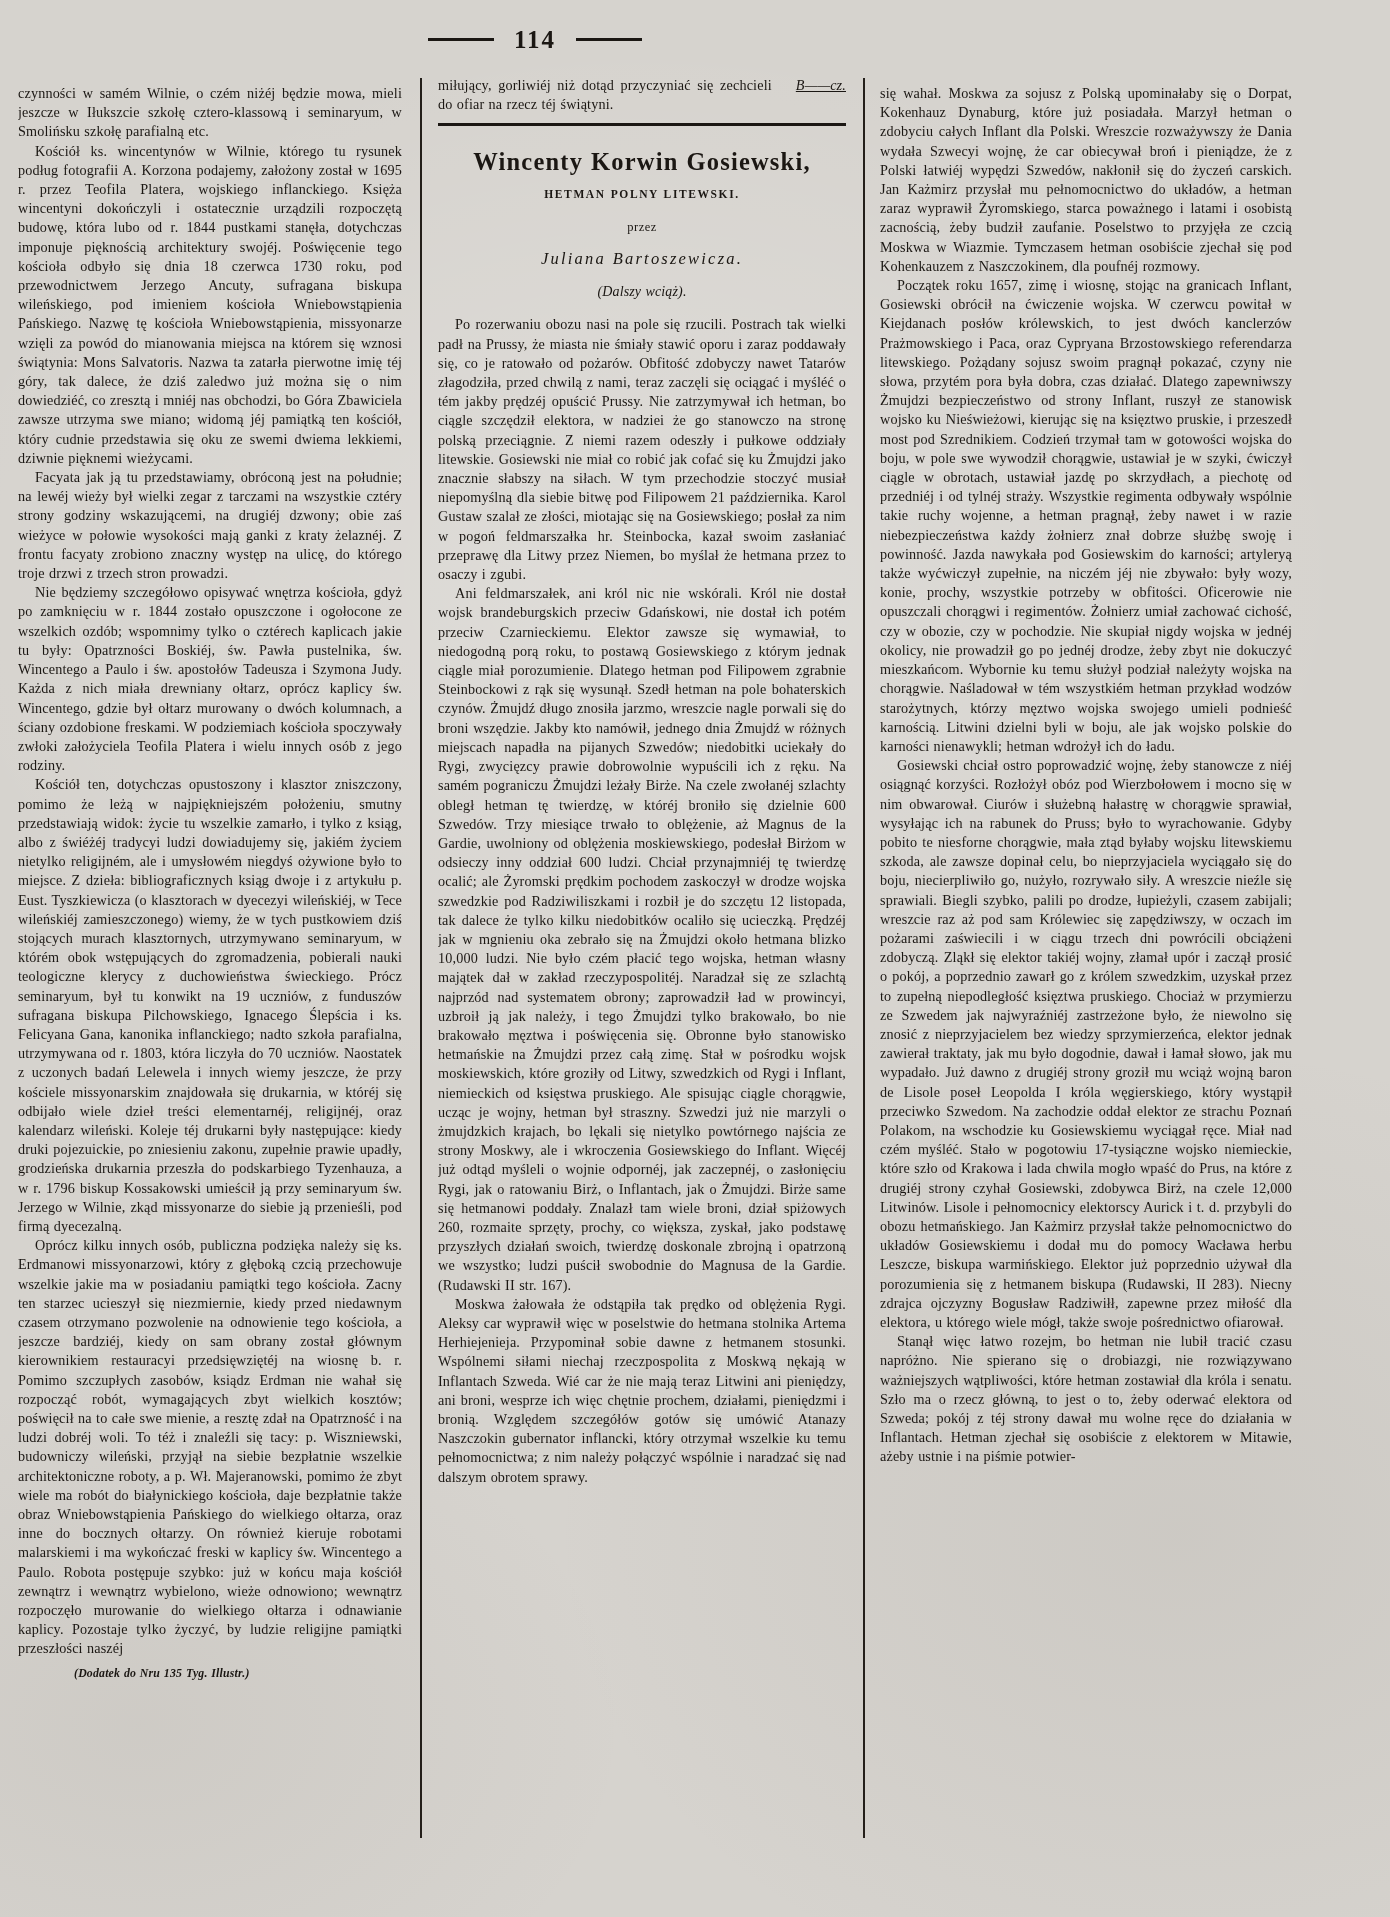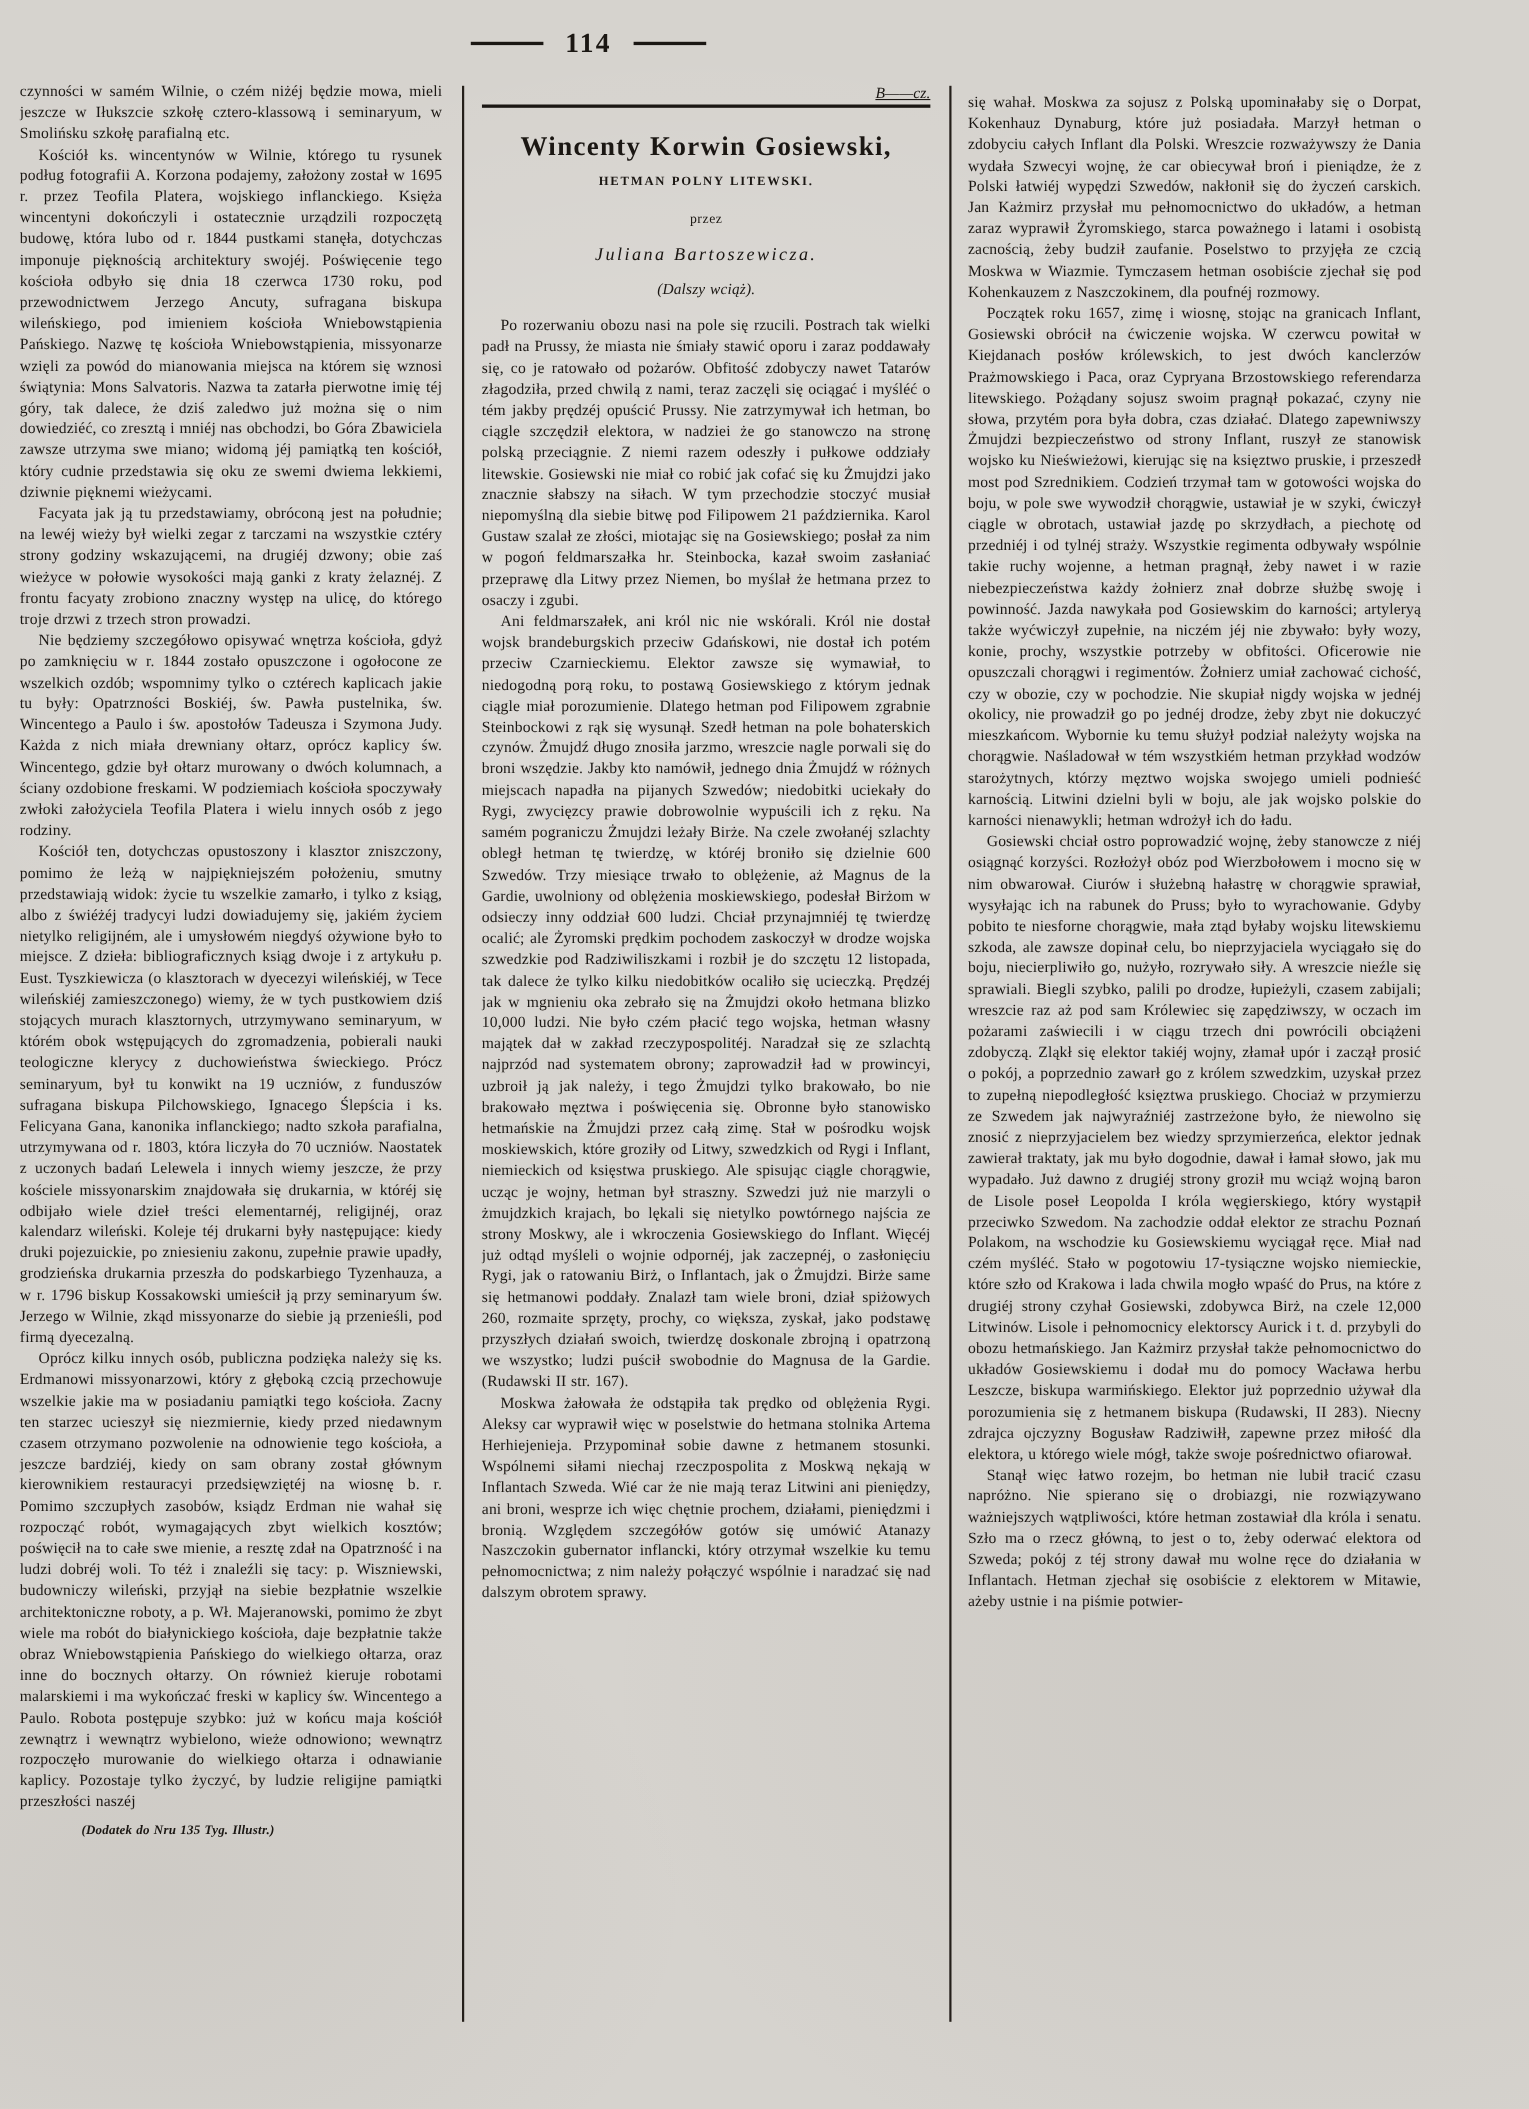--- a/index.html
+++ b/index.html
@@ -19,21 +19,21 @@
   }
   .dash{width:66px;height:0;border-top:3px solid #1b1713;}
   .page-num{
     font-size:25px;font-weight:bold;letter-spacing:2px;line-height:1;
   }
   .col{
     position:absolute;
     font-size:14.2px;line-height:19.2px;text-align:justify;
     letter-spacing:.15px;word-spacing:.6px;overflow:hidden;
   }
-  .col-left{left:18px;top:74px;width:384px;height:1736px;}
+  .col-left{left:18px;top:84px;width:384px;height:1736px;}
   .col-mid{left:438px;top:76px;width:408px;height:1768px;}
   .col-right{left:880px;top:84px;width:412px;height:1760px;}
   .vdiv{position:absolute;width:2px;background:#241f1a;top:78px;height:1760px;}
   .vdiv-1{left:420px;}
   .vdiv-2{left:863px;}
   .para{margin:0;text-indent:17px;}
   .para.flush{text-indent:0;}
   .sig{float:right;font-style:italic;padding-left:24px;text-decoration:underline;}
   .section-rule{height:3px;background:#1b1713;border:0;margin:9px 0 0 0;width:100%;}
   .title-block{text-align:center;margin:26px 0 14px 0;}
@@ -68,20 +68,21 @@
       <p class="para">Nie będziemy szczegółowo opisywać wnętrza kościoła, gdyż po zamknięciu w r. 1844 zostało opuszczone i ogołocone ze wszelkich ozdób; wspomnimy tylko o cztérech kaplicach jakie tu były: Opatrzności Boskiéj, św. Pawła pustelnika, św. Wincentego a Paulo i św. apostołów Tadeusza i Szymona Judy. Każda z nich miała drewniany ołtarz, oprócz kaplicy św. Wincentego, gdzie był ołtarz murowany o dwóch kolumnach, a ściany ozdobione freskami. W podziemiach kościoła spoczywały zwłoki założyciela Teofila Platera i wielu innych osób z jego rodziny.</p>
       <p class="para">Kościół ten, dotychczas opustoszony i klasztor zniszczony, pomimo że leżą w najpiękniejszém położeniu, smutny przedstawiają widok: życie tu wszelkie zamarło, i tylko z ksiąg, albo z świéżéj tradycyi ludzi dowiadujemy się, jakiém życiem nietylko religijném, ale i umysłowém niegdyś ożywione było to miejsce. Z dzieła: bibliograficznych ksiąg dwoje i z artykułu p. Eust. Tyszkiewicza (o klasztorach w dyecezyi wileńskiéj, w Tece wileńskiéj zamieszczonego) wiemy, że w tych pustkowiem dziś stojących murach klasztornych, utrzymywano seminaryum, w którém obok wstępujących do zgromadzenia, pobierali nauki teologiczne klerycy z duchowieństwa świeckiego. Prócz seminaryum, był tu konwikt na 19 uczniów, z funduszów sufragana biskupa Pilchowskiego, Ignacego Ślepścia i ks. Felicyana Gana, kanonika inflanckiego; nadto szkoła parafialna, utrzymywana od r. 1803, która liczyła do 70 uczniów. Naostatek z uczonych badań Lelewela i innych wiemy jeszcze, że przy kościele missyonarskim znajdowała się drukarnia, w któréj się odbijało wiele dzieł treści elementarnéj, religijnéj, oraz kalendarz wileński. Koleje téj drukarni były następujące: kiedy druki pojezuickie, po zniesieniu zakonu, zupełnie prawie upadły, grodzieńska drukarnia przeszła do podskarbiego Tyzenhauza, a w r. 1796 biskup Kossakowski umieścił ją przy seminaryum św. Jerzego w Wilnie, zkąd missyonarze do siebie ją przenieśli, pod firmą dyecezalną.</p>
       <p class="para">Oprócz kilku innych osób, publiczna podzięka należy się ks. Erdmanowi missyonarzowi, który z głęboką czcią przechowuje wszelkie jakie ma w posiadaniu pamiątki tego kościoła. Zacny ten starzec ucieszył się niezmiernie, kiedy przed niedawnym czasem otrzymano pozwolenie na odnowienie tego kościoła, a jeszcze bardziéj, kiedy on sam obrany został głównym kierownikiem restauracyi przedsięwziętéj na wiosnę b. r. Pomimo szczupłych zasobów, ksiądz Erdman nie wahał się rozpocząć robót, wymagających zbyt wielkich kosztów; poświęcił na to całe swe mienie, a resztę zdał na Opatrzność i na ludzi dobréj woli. To téż i znaleźli się tacy: p. Wiszniewski, budowniczy wileński, przyjął na siebie bezpłatnie wszelkie architektoniczne roboty, a p. Wł. Majeranowski, pomimo że zbyt wiele ma robót do białynickiego kościoła, daje bezpłatnie także obraz Wniebowstąpienia Pańskiego do wielkiego ołtarza, oraz inne do bocznych ołtarzy. On również kieruje robotami malarskiemi i ma wykończać freski w kaplicy św. Wincentego a Paulo. Robota postępuje szybko: już w końcu maja kościół zewnątrz i wewnątrz wybielono, wieże odnowiono; wewnątrz rozpoczęło murowanie do wielkiego ołtarza i odnawianie kaplicy. Pozostaje tylko życzyć, by ludzie religijne pamiątki przeszłości naszéj</p>
     </div>
   <p class="footnote">(Dodatek do Nru 135 Tyg. Illustr.)</p>
 </section>
 
 <section class="col col-mid">
   <p class="para flush">
     <span class="sig">B——cz.</span>
+    <span>miłujący, gorliwiéj niż dotąd przyczyniać się zechcieli do ofiar na rzecz téj świątyni.</span>
   </p>
   <hr class="section-rule">
   <div class="title-block">
     <h1 class="art-title">Wincenty Korwin Gosiewski,</h1>
     <div class="art-subtitle">HETMAN POLNY LITEWSKI.</div>
     <div class="art-byline-prefix">przez</div>
     <div class="art-author">Juliana Bartoszewicza.</div>
     <div class="art-note">(Dalszy wciąż).</div>
   </div>
   <div>

